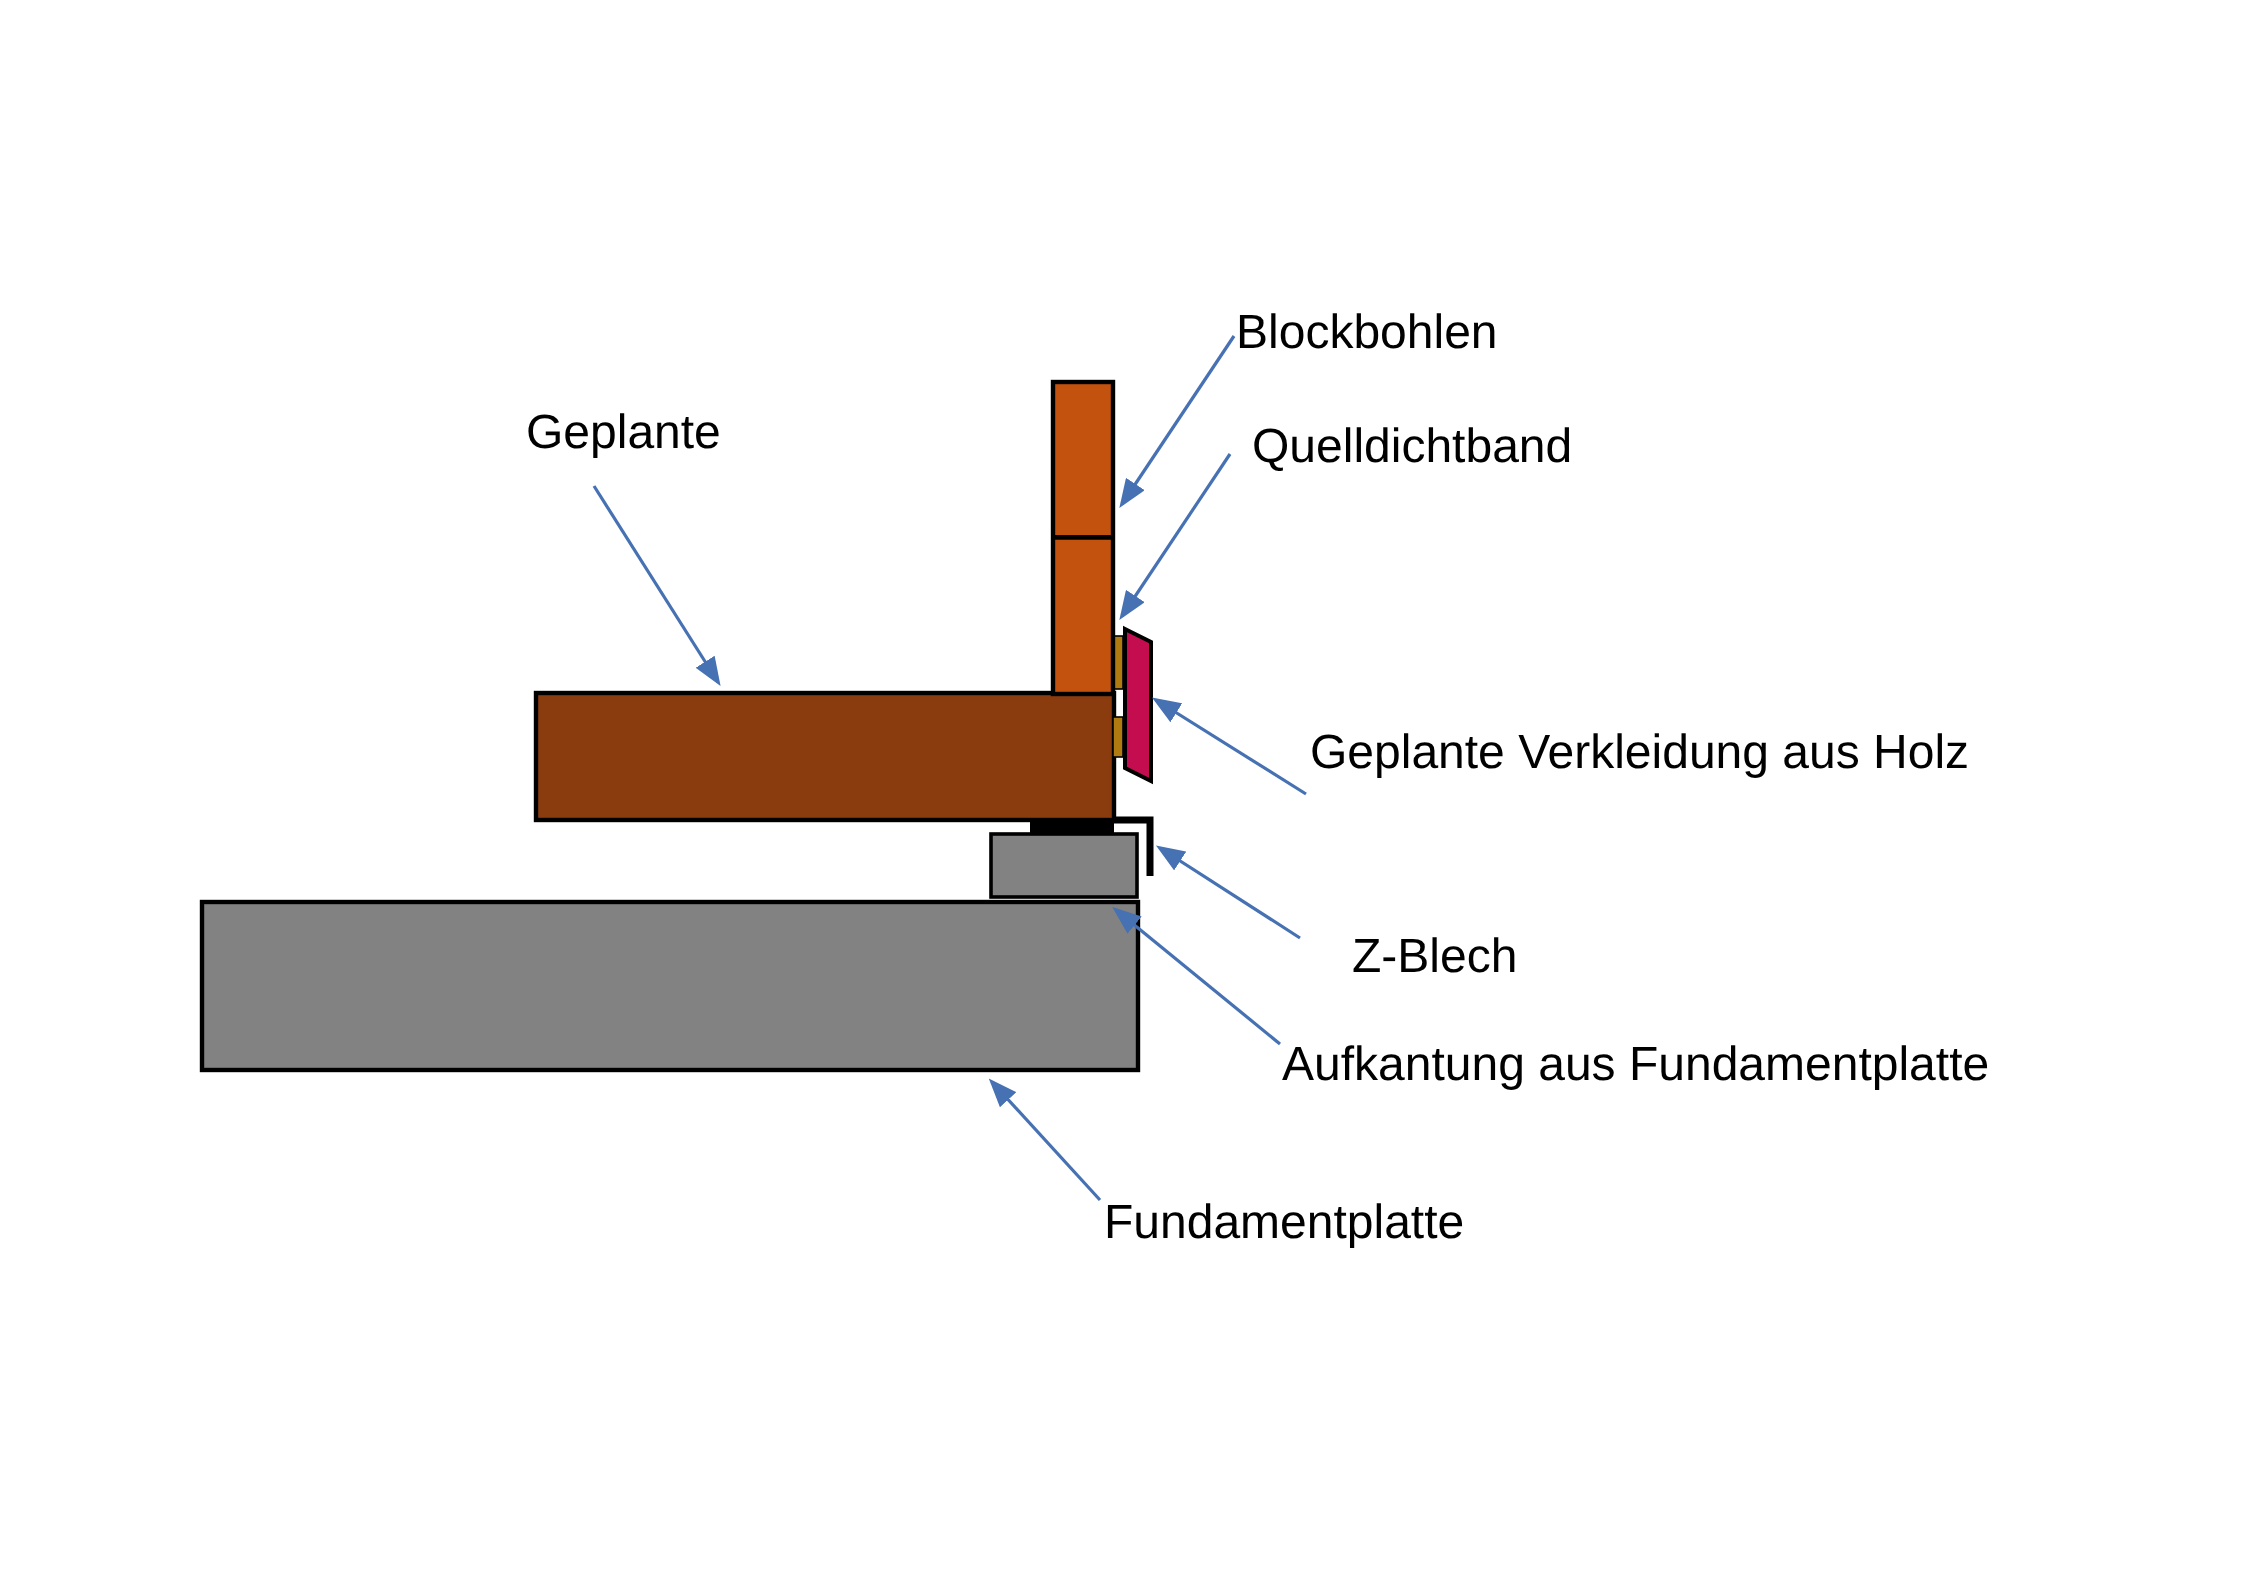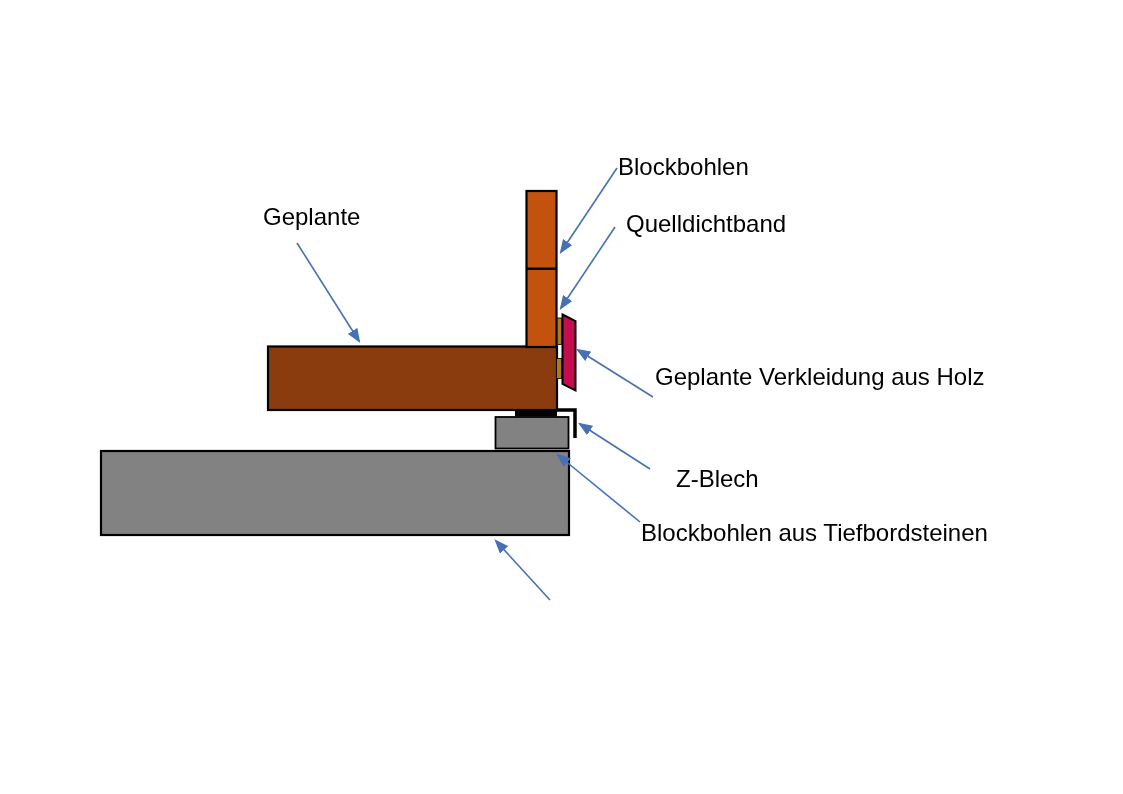--- a/index.html
+++ b/index.html
@@ -70,16 +70,17 @@
   <div class="label" style="left:618px; top:154px;">Blockbohlen</div>
 
   <div class="label" style="left:626px; top:211px;">Quelldichtband</div>
 
   <div class="label" style="left:263px; top:204px;">Geplante</div>
 
   <div class="label" style="left:655px; top:364px;">Geplante Verkleidung aus Holz</div>
 
   <div class="label" style="left:676px; top:466px;">Z-Blech</div>
 
-  <div class="label" style="left:641px; top:520px;">Blockbohlen aus Tiefbordsteinen</div>
+  <div class="label" style="left:641px; top:520px;">Aufkantung aus Fundamentplatte</div>
 
+  <div class="label" style="left:552px; top:599px;">Fundamentplatte</div>
 
 </div>
 
 </body></html>

